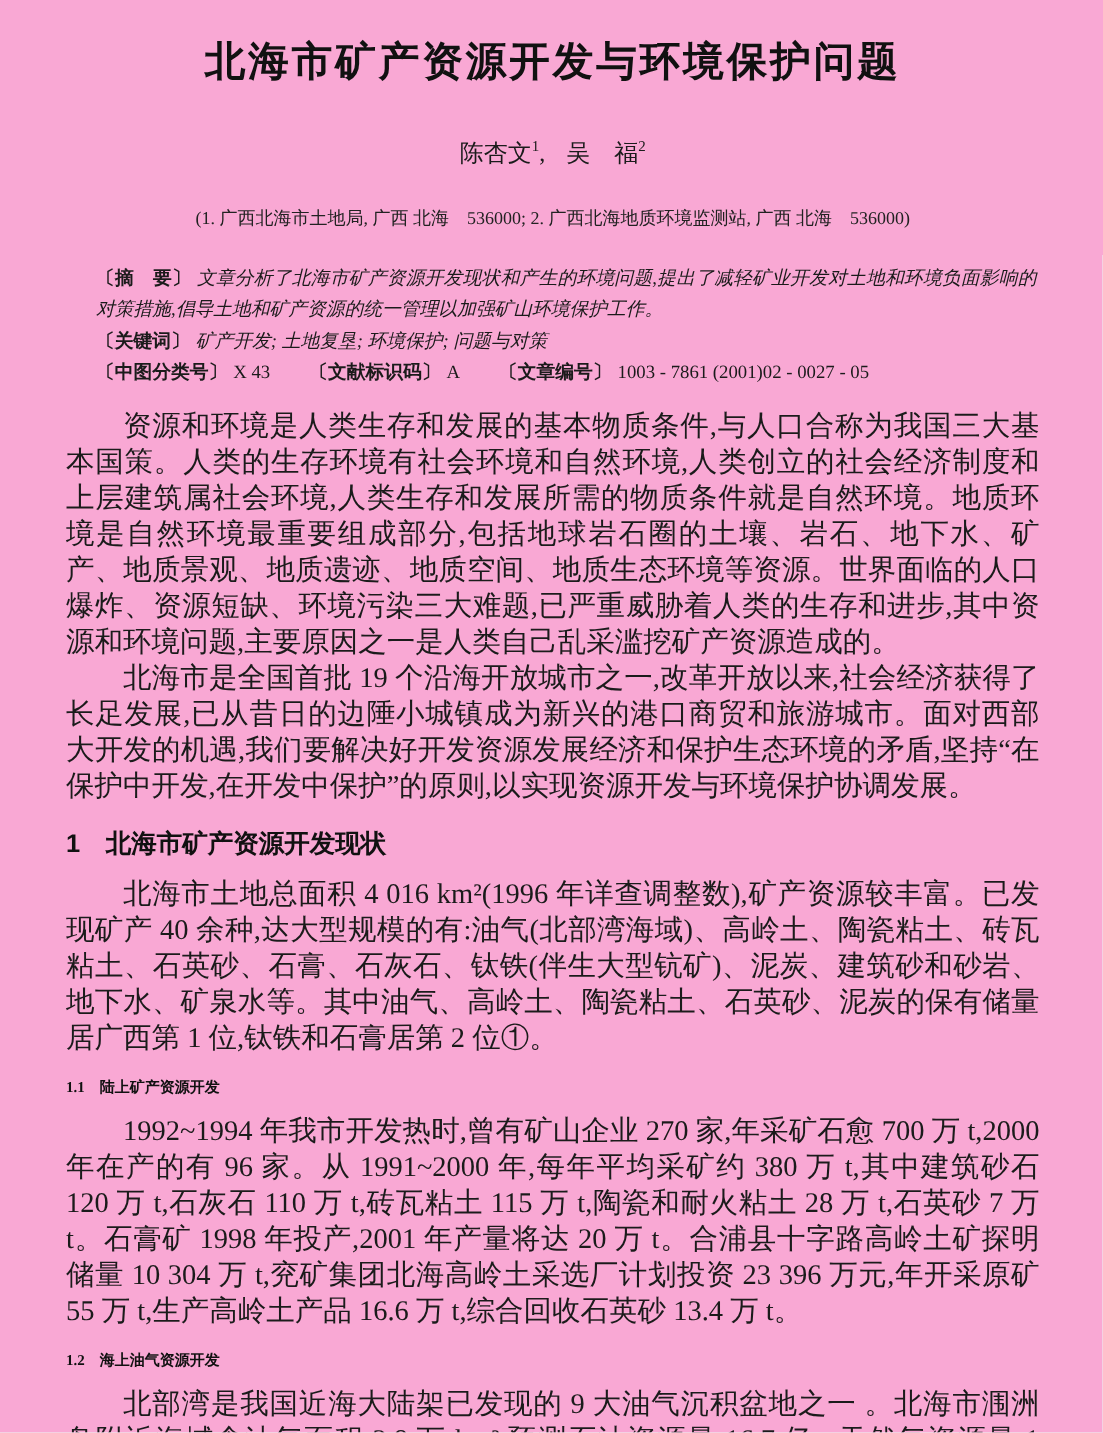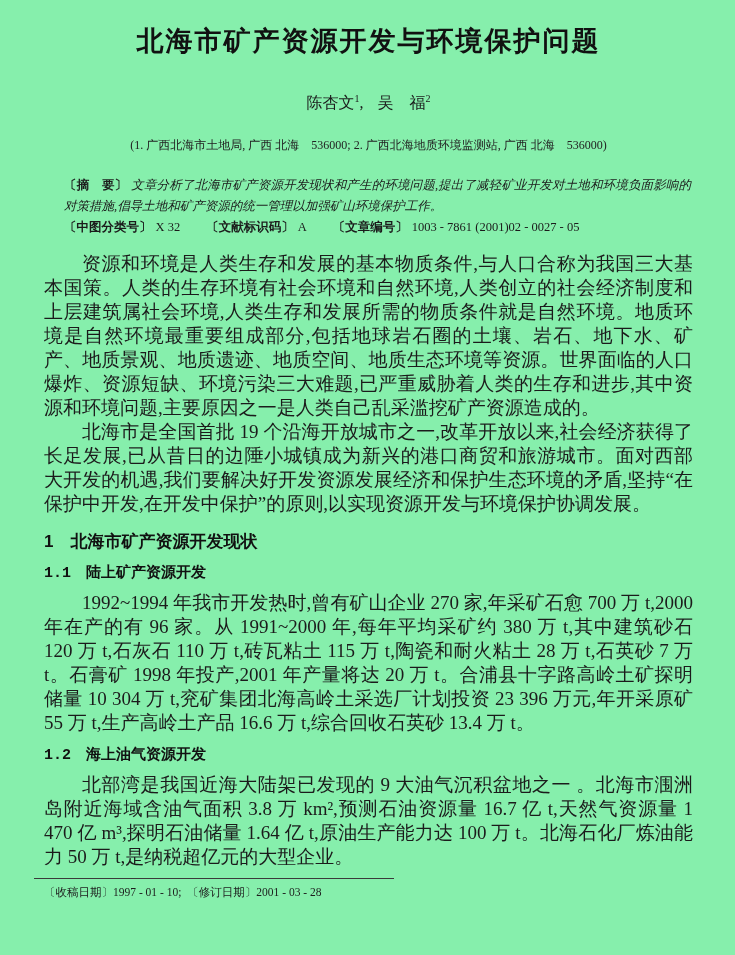--- a/index.html
+++ b/index.html
@@ -8,21 +8,21 @@
     background: #f1f1ee;
     font-family: "Liberation Serif", "DejaVu Serif", serif;
   }
   .page {
     position: relative;
     width: 735px;
     height: 955px;
     box-sizing: border-box;
     margin: 0 auto;
     padding: 24px 42px 8px 44px;
-    background: #86efac;
+    background: #f9a8d4;
     color: #1b1b1b;
     overflow: hidden;
   }
   .title {
     margin: 0 0 36px 0;
     text-align: center;
     font-family: "Liberation Sans", "DejaVu Sans", sans-serif;
     font-weight: 700;
     font-size: 27px;
     line-height: 34px;
@@ -74,23 +74,23 @@
   .sec-heading {
     margin: 15px 0 11px 0;
     font-family: "Liberation Sans", "DejaVu Sans", sans-serif;
     font-weight: 700;
     font-size: 17px;
     line-height: 22px;
     color: #111;
   }
   .subsec-heading {
     margin: 11px 0 7px 0;
-    font-family: Liberation Mono, monospace;
+    font-family: Liberation Serif, serif;
     font-weight: 700;
-    font-size: 15px;
+    font-size: 10px;
     line-height: 20px;
     color: #111;
   }
   .footnote-rule {
     width: 360px;
     border: 0;
     border-top: 1.5px solid #3a3a3a;
     margin: 9px 0 5px -10px;
   }
   .footnotes {
@@ -112,27 +112,29 @@
 <div class="page">
 
   <h1 class="title">北海市矿产资源开发与环境保护问题</h1>
 
   <div class="authors"><span>陈杏文</span><sup>1</sup><span class="author-sep">,</span><span>吴　福</span><sup>2</sup></div>
 
   <div class="affiliation">(1. 广西北海市土地局, 广西 北海　536000; 2. 广西北海地质环境监测站, 广西 北海　536000)</div>
 
   <div class="meta-block">
     <p class="meta-para"><span class="meta-label">〔摘　要〕</span><span class="kai">文章分析了北海市矿产资源开发现状和产生的环境问题,提出了减轻矿业开发对土地和环境负面影响的对策措施,倡导土地和矿产资源的统一管理以加强矿山环境保护工作。</span></p>
-    <p class="meta-para class-line"><span class="meta-label">〔中图分类号〕</span><span class="meta-val">X 32</span><span class="meta-label">〔文献标识码〕</span><span class="meta-val">A</span><span class="meta-label">〔文章编号〕</span><span class="meta-val">1003 - 7861 (2001)02 - 0027 - 05</span></p>
+    <p class="meta-para"><span class="meta-label">〔关键词〕</span><span class="kai">矿产开发; 土地复垦; 环境保护; 问题与对策</span></p>
+    <p class="meta-para class-line"><span class="meta-label">〔中图分类号〕</span><span class="meta-val">X 43</span><span class="meta-label">〔文献标识码〕</span><span class="meta-val">A</span><span class="meta-label">〔文章编号〕</span><span class="meta-val">1003 - 7861 (2001)02 - 0027 - 05</span></p>
   </div>
 
   <p class="body-para">资源和环境是人类生存和发展的基本物质条件,与人口合称为我国三大基本国策。人类的生存环境有社会环境和自然环境,人类创立的社会经济制度和上层建筑属社会环境,人类生存和发展所需的物质条件就是自然环境。地质环境是自然环境最重要组成部分,包括地球岩石圈的土壤、岩石、地下水、矿产、地质景观、地质遗迹、地质空间、地质生态环境等资源。世界面临的人口爆炸、资源短缺、环境污染三大难题,已严重威胁着人类的生存和进步,其中资源和环境问题,主要原因之一是人类自己乱采滥挖矿产资源造成的。</p>
   <p class="body-para">北海市是全国首批 19 个沿海开放城市之一,改革开放以来,社会经济获得了长足发展,已从昔日的边陲小城镇成为新兴的港口商贸和旅游城市。面对西部大开发的机遇,我们要解决好开发资源发展经济和保护生态环境的矛盾,坚持“在保护中开发,在开发中保护”的原则,以实现资源开发与环境保护协调发展。</p>
 
   <h2 class="sec-heading">1　北海市矿产资源开发现状</h2>
+  <p class="body-para">北海市土地总面积 4 016 km²(1996 年详查调整数),矿产资源较丰富。已发现矿产 40 余种,达大型规模的有:油气(北部湾海域)、高岭土、陶瓷粘土、砖瓦粘土、石英砂、石膏、石灰石、钛铁(伴生大型钪矿)、泥炭、建筑砂和砂岩、地下水、矿泉水等。其中油气、高岭土、陶瓷粘土、石英砂、泥炭的保有储量居广西第 1 位,钛铁和石膏居第 2 位①。</p>
 
   <h3 class="subsec-heading">1.1　陆上矿产资源开发</h3>
   <p class="body-para">1992~1994 年我市开发热时,曾有矿山企业 270 家,年采矿石愈 700 万 t,2000 年在产的有 96 家。从 1991~2000 年,每年平均采矿约 380 万 t,其中建筑砂石 120 万 t,石灰石 110 万 t,砖瓦粘土 115 万 t,陶瓷和耐火粘土 28 万 t,石英砂 7 万 t。石膏矿 1998 年投产,2001 年产量将达 20 万 t。合浦县十字路高岭土矿探明储量 10 304 万 t,兖矿集团北海高岭土采选厂计划投资 23 396 万元,年开采原矿 55 万 t,生产高岭土产品 16.6 万 t,综合回收石英砂 13.4 万 t。</p>
 
   <h3 class="subsec-heading">1.2　海上油气资源开发</h3>
   <p class="body-para">北部湾是我国近海大陆架已发现的 9 大油气沉积盆地之一 。北海市涠洲岛附近海域含油气面积 3.8 万 km²,预测石油资源量 16.7 亿 t,天然气资源量 1 470 亿 m³,探明石油储量 1.64 亿 t,原油生产能力达 100 万 t。北海石化厂炼油能力 50 万 t,是纳税超亿元的大型企业。</p>
 
   <hr class="footnote-rule">
 
   <div class="footnotes">

